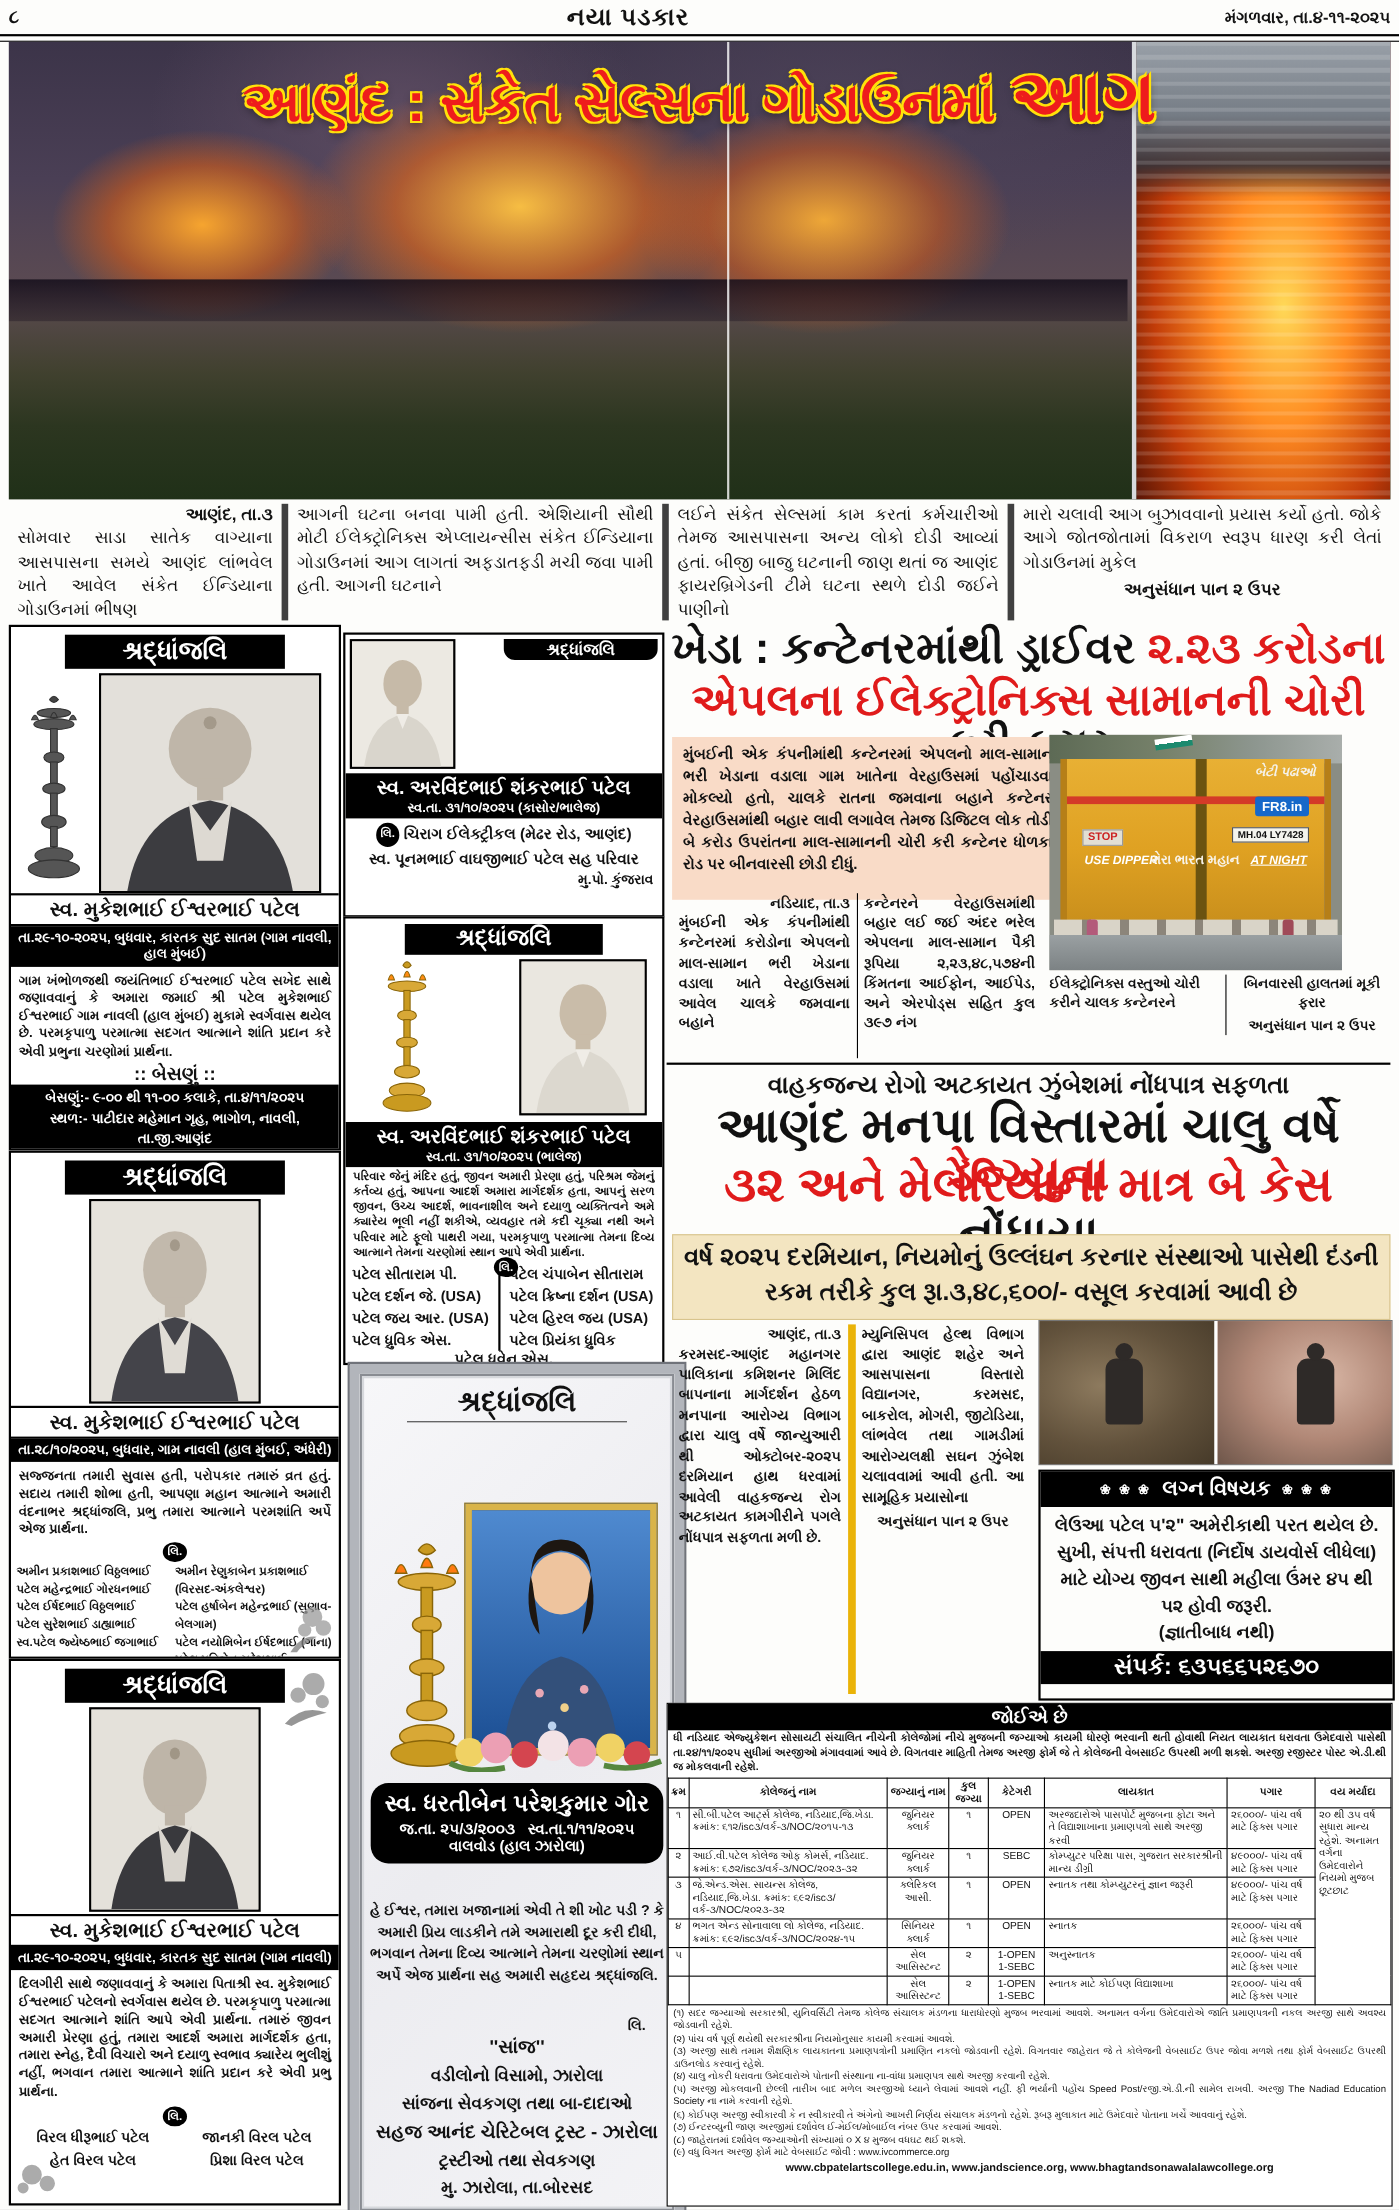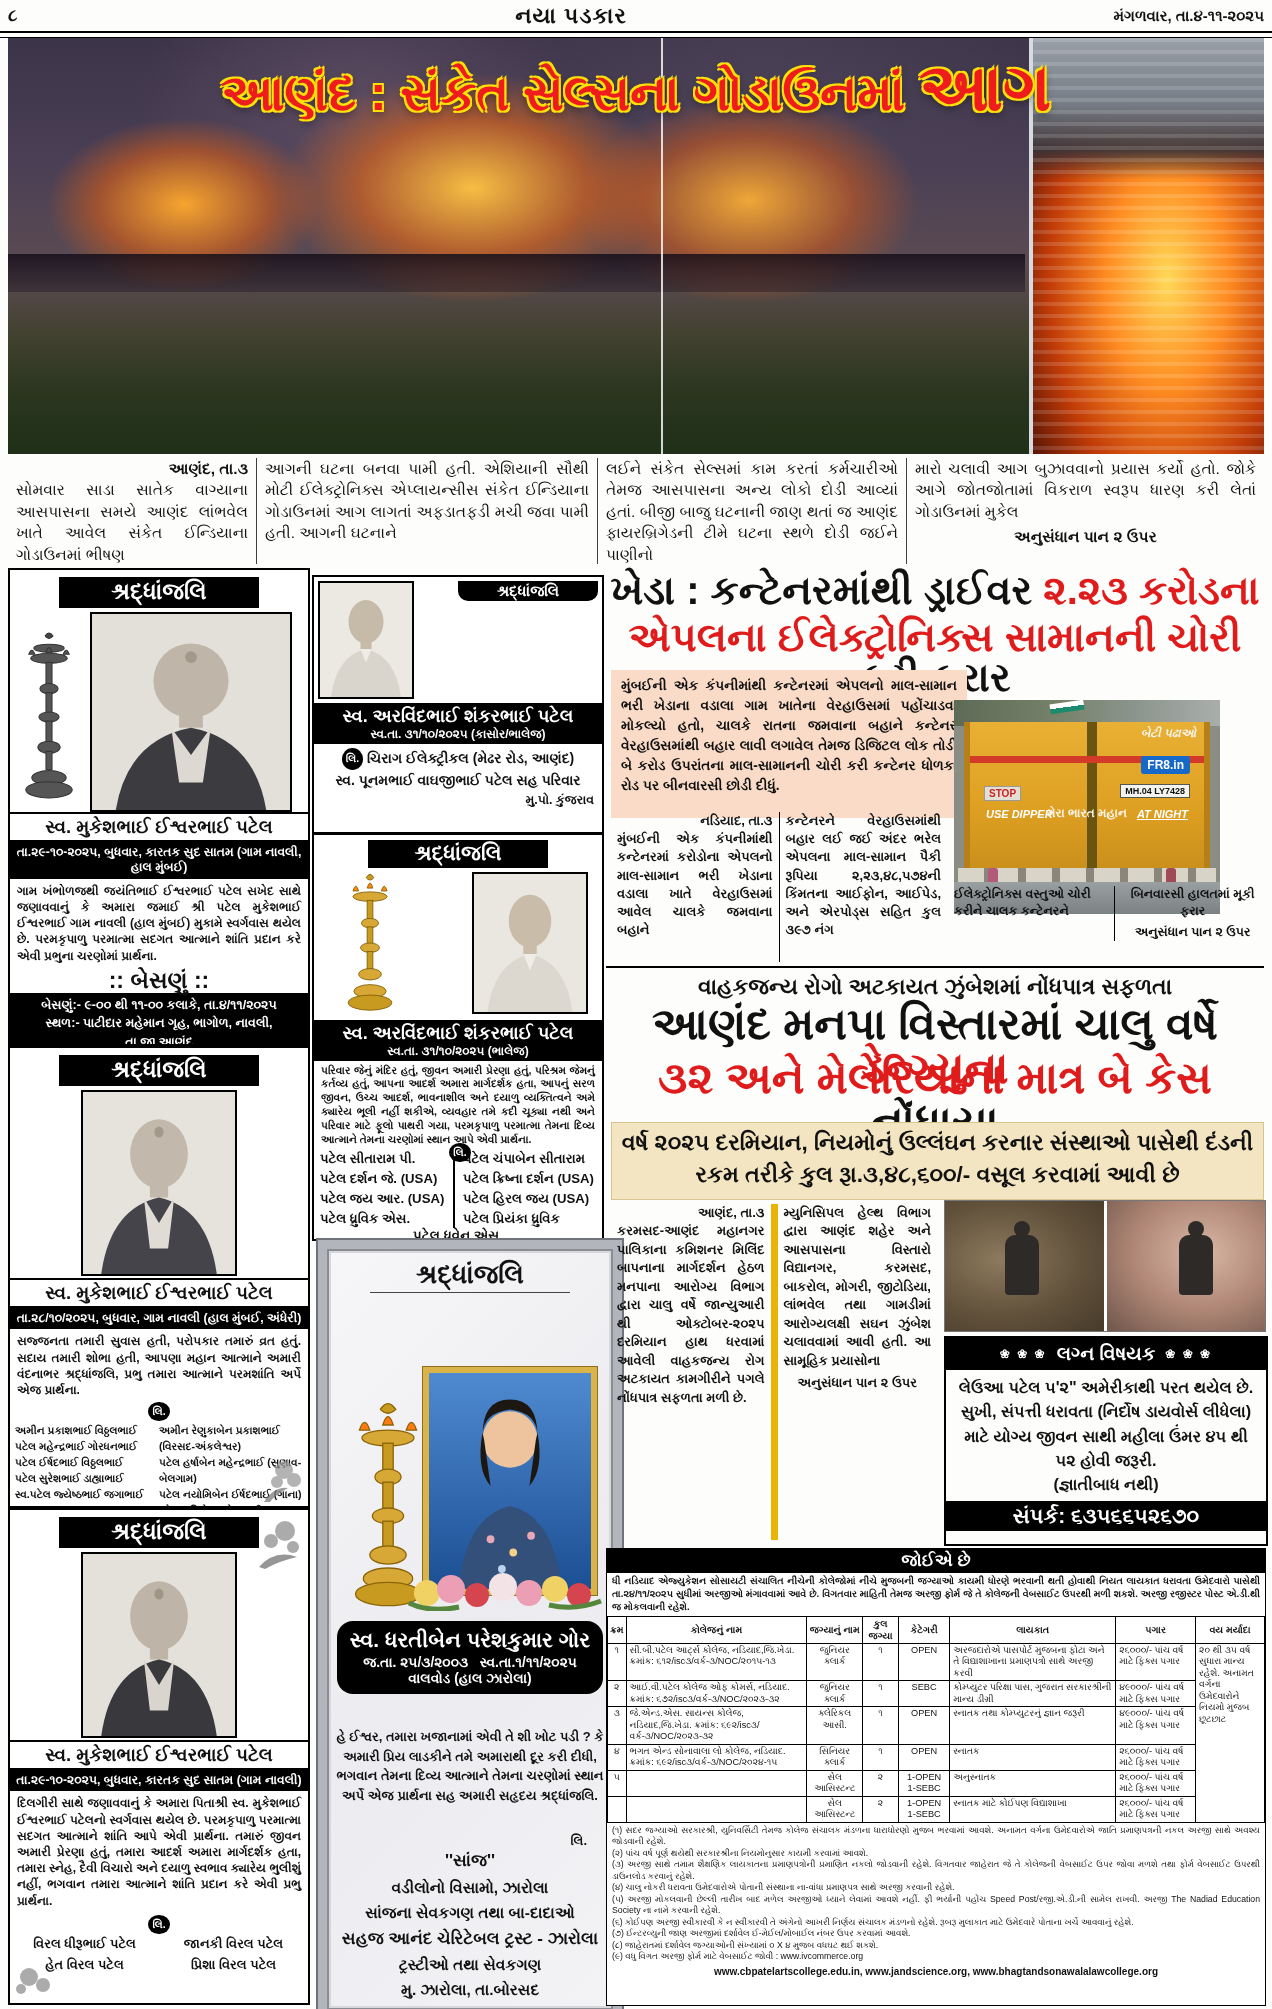--- a/index.html
+++ b/index.html
@@ -32,41 +32,41 @@
       repeating-linear-gradient(180deg,rgba(255,255,255,.14) 0 4px,transparent 4px 12px),
       linear-gradient(180deg,#99a0a8 0%,#757c85 16%,rgba(55,52,58,.9) 27%,transparent 34%),
       radial-gradient(ellipse at 58% 58%, #ffd857, #ff8c22 32%, #c23c08 62%, #551305 88%, #2d0a02);}
   #fire-hl{left:0;right:0;top:8px;text-align:center;font-size:50px;font-weight:bold;color:#ee1c1c;
     text-shadow:-2px -2px 0 #ffe10a,2px -2px 0 #ffe10a,-2px 2px 0 #ffe10a,2px 2px 0 #ffe10a,0 4px 8px rgba(0,0,0,.45);
     line-height:1.25;}
   #fire-hl .accent{font-size:66px;}
   
   #fire-cols{left:8px;right:8px;top:458px;height:106px;display:flex;font-size:15.5px;line-height:1.38;}
   .fcol{padding:0 8px;overflow:hidden;}
-  .fcol+.fcol{border-left:1px solid #404040;}
+  .fcol+.fcol{border-left:6px solid #404040;}
   #fc1{width:232px;} #fc2{width:324px;} #fc3{width:292px;} #fc4{flex:1;}
   .dateline{text-align:right;font-weight:bold;}
   .continued{font-weight:bold;text-align:center;margin-top:4px;}
   
   .obit{border:2px solid #000;background:#fff;overflow:hidden;}
   .o-head{background:#000;color:#fff;text-align:center;font-weight:bold;font-size:23px;
           width:200px;margin:7px auto 4px;padding:1px 0 3px;}
   .ph{position:relative;background:#e9e7e1;border:2px solid #000;overflow:hidden;}
   .ph svg{display:block;width:100%;height:100%;}
   .o-namestrip{font-size:18.5px;font-weight:bold;text-align:center;border-top:2px solid #000;
                border-bottom:2px solid #000;padding:2px 0;}
   .o-datebar{font-size:12.3px;padding:3px 2px;line-height:1.25;}
   .o-body{font-size:12.1px;font-weight:bold;text-align:justify;padding:4px 7px;line-height:1.34;}
   .li-badge{display:inline-block;background:#000;color:#fff;border-radius:50%;font-size:10.5px;
             font-weight:bold;padding:3px 4px;vertical-align:middle;}
   #obit1{left:8px;top:568px;width:298px;height:474px;}
   #o1-row{position:relative;height:200px;}
   #o1-lamp{position:absolute;left:8px;top:20px;width:62px;height:172px;}
   #o1-ph{position:absolute;left:80px;top:0px;width:198px;height:196px;}
-  .o-besnu{font-size:23px;font-weight:bold;text-align:center;line-height:1.1;}
+  .o-besnu{font-size:17px;font-weight:bold;text-align:center;line-height:1.1;}
   .o-blackbox{background:#000;color:#fff;font-weight:bold;font-size:12.6px;text-align:center;
               padding:3px 2px;line-height:1.45;}
   #obit2{left:8px;top:1046px;width:298px;height:458px;}
   #o2-ph{width:152px;height:182px;margin:2px auto;}
   .names-grid{display:flex;font-weight:bold;padding:2px 5px;}
   .names-grid .col{width:50%;line-height:1.5;}
   #obit2 .names-grid{font-size:10.6px;}
   #obit3{left:8px;top:1508px;width:298px;height:493px;}
   #o3-ph{width:152px;height:182px;margin:4px auto 2px;}
   #obit3 .sign-grid{display:flex;flex-wrap:wrap;font-size:13px;font-weight:bold;text-align:center;}
@@ -119,21 +119,21 @@
   #orn-signs .big{font-size:17px;}
   
   #kheda-hl1{left:606px;right:8px;top:570px;text-align:center;font-size:40px;font-weight:bold;line-height:1;}
   #kheda-hl2{left:606px;right:8px;top:617px;text-align:center;font-size:40px;font-weight:bold;line-height:1;}
   #kheda-lead{left:611px;top:670px;width:336px;height:136px;background:#f9dbc7;
               font-size:13.8px;font-weight:bold;text-align:justify;line-height:1.45;padding:6px 10px;overflow:hidden;}
   #kheda-cols{left:611px;top:812px;width:336px;height:150px;display:flex;
               font-size:13px;font-weight:bold;line-height:1.4;}
   #kheda-cols .col{width:50%;padding:0 6px;text-align:justify;overflow:hidden;}
   #kheda-cols .col.r{border-left:1px solid #000;}
-  #truck{left:954px;top:668px;width:266px;height:214px;overflow:hidden;background:#8a8d84;margin-top:32px;}
+  #truck{left:954px;top:668px;width:266px;height:214px;overflow:hidden;background:#8a8d84;}
   #truck-top{position:absolute;left:0;right:0;top:0;height:26px;
              background:linear-gradient(90deg,#5d6a55,#77826b 40%,#8d968f 70%,#a9aeab);}
   #truck-flag{position:absolute;left:96px;top:2px;width:34px;height:10px;
               background:linear-gradient(180deg,#fff 0 50%,#1c8a6e 50% 100%);transform:rotate(-8deg);}
   #truck-body{position:absolute;left:10px;right:10px;top:22px;height:150px;
               background:linear-gradient(180deg,#e8b034,#dfa122 55%,#c98f1c);
               border-left:6px solid #b67f18;border-right:6px solid #b67f18;}
   #truck-mid{position:absolute;left:50%;top:0;width:10px;height:100%;background:#6b5310;}
   #truck-stripe{position:absolute;left:0;right:0;top:34px;height:7px;background:#d43a28;}
   .t-label{position:absolute;color:#fff;font-weight:bold;font-style:italic;}

